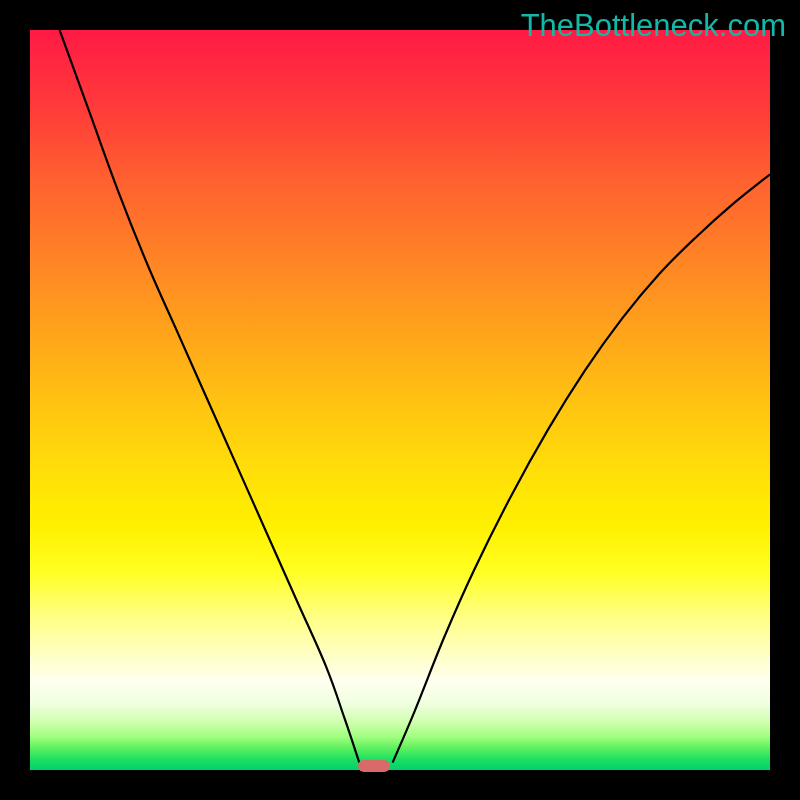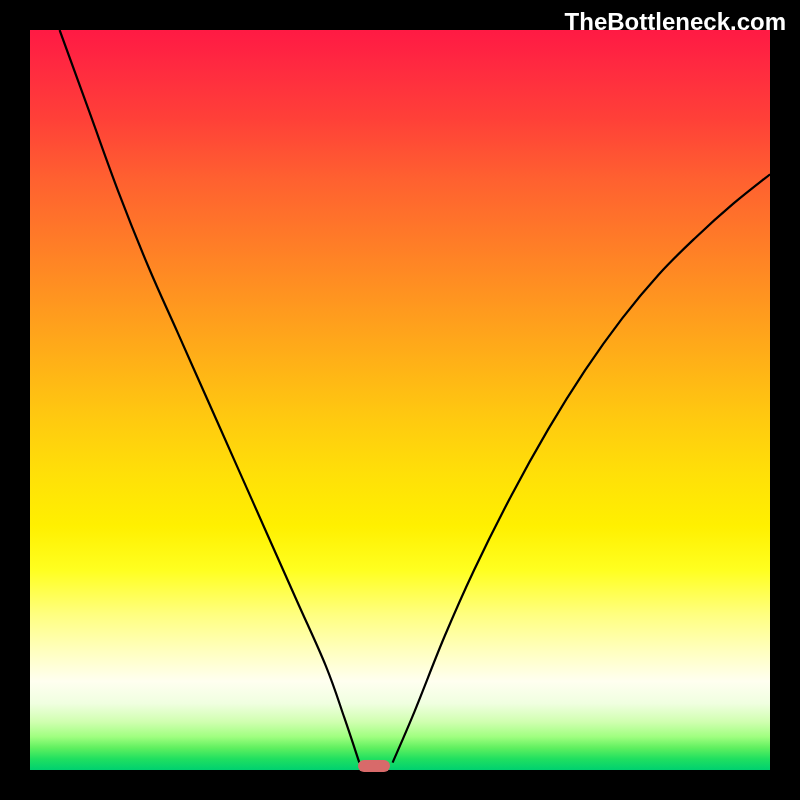--- a/index.html
+++ b/index.html
@@ -1,17 +1,17 @@
 <!DOCTYPE html>
 <html><head>
   <meta charset="utf-8">
   <style>
     * { margin: 0; padding: 0; box-sizing: border-box; }
     body { width: 800px; height: 800px; background: #000; overflow: hidden; position: relative; }
-    .watermark { position: absolute; top: 8px; right: 14px; color: #ffffff; font-family: Arial, sans-serif; font-size: 24px; font-weight: bold; z-index: 2; }
+    .watermark { position: absolute; top: 8px; right: 14px; color: #14b8a6; font-family: Arial, sans-serif; font-size: 31px; font-weight: normal; z-index: 2; }
     .chart-area { position: absolute; top: 30px; left: 30px; width: 740px; height: 740px; }
     .gradient-bg { position: absolute; inset: 0; background: linear-gradient(to bottom,
       #ff1a44 0%,
       #ff2a40 5%,
       #ff4038 12%,
       #ff6030 20%,
       #ff7a28 28%,
       #ff9420 36%,
       #ffae18 44%,
       #ffc810 52%,

